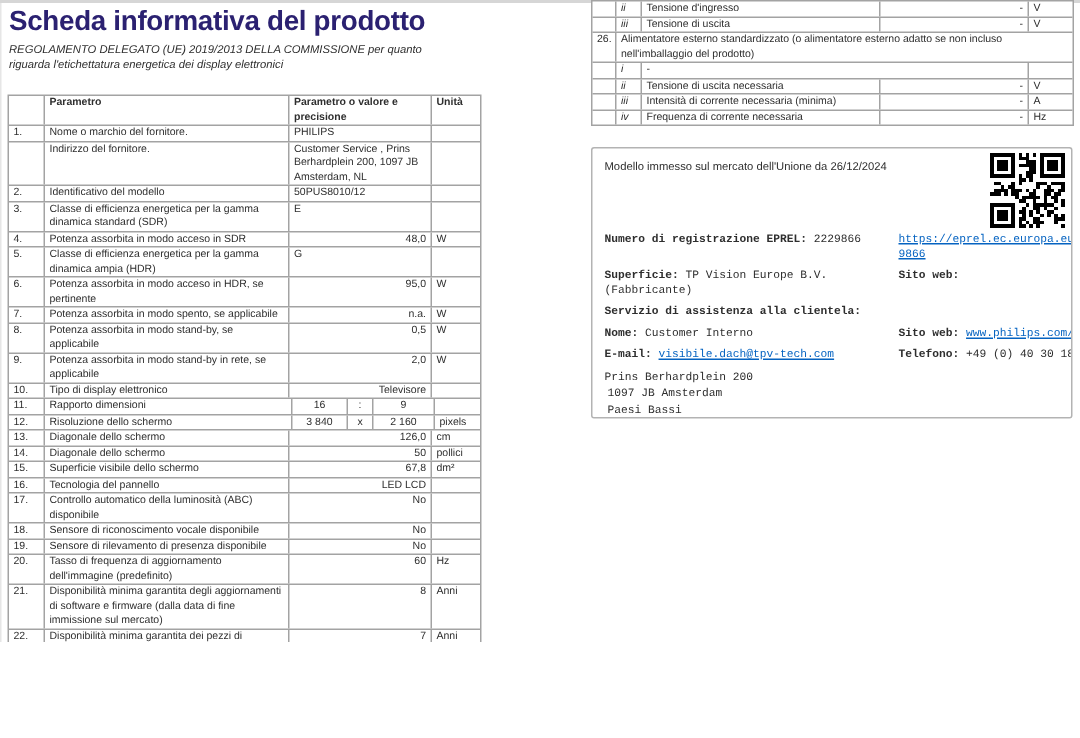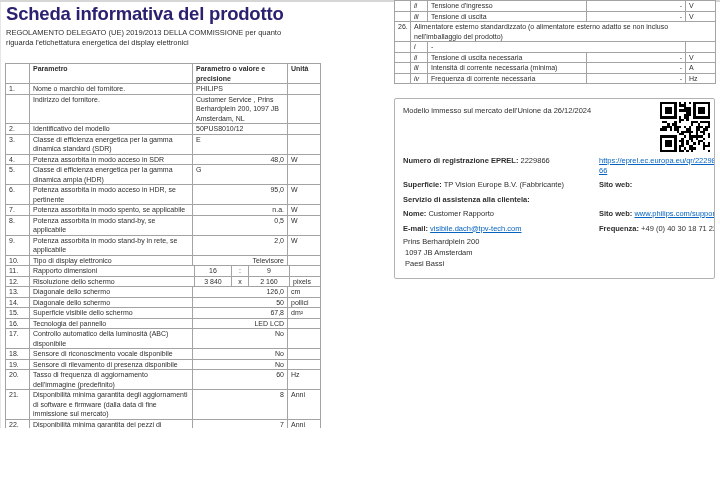--- a/index.html
+++ b/index.html
@@ -5,21 +5,21 @@
   :root{ --bc:#a3a3a3; --tx:#2e2e2e; }
   *{ box-sizing:border-box; margin:0; padding:0; }
   html,body{ background:#fff; }
   body{ width:720px; height:492px; font-family:"Liberation Sans","DejaVu Sans",sans-serif; color:var(--tx); }
   .page{ position:relative; width:720px; height:428px; overflow:hidden; background:#fff;
          box-shadow:inset 0 2px 0 #d6d6d6, inset 1px 0 0 #e6e6e6; }
 
   
   .left-col{ position:absolute; left:5px; top:3px; width:316px; }
   .title{ font-size:18.5px; font-weight:bold; color:#2b2171; letter-spacing:-0.2px; margin:0 0 3px 1px; }
-  .subtitle{ font-size:7.5px; line-height:9.5px; margin:0 0 16px 1px; max-width:302px; }
+  .subtitle{ font-size:7.5px; line-height:9.5px; margin:0 0 16px 1px; max-width:302px;font-style:italic; }
 
   
   .tbl{ border:1px solid var(--bc); font-size:7px; line-height:9.5px; background:#fff; }
   .row{ display:grid; border-top:1px solid var(--bc); }
   .tbl .row:first-child{ border-top:none; }
   .c{ border-left:1px solid var(--bc); padding:0 3px; min-width:0; }
   .row .c:first-child{ border-left:none; }
   .hdr .c{ font-weight:bold; }
   .r-normal{ grid-template-columns:23px 1fr 95px 33px; }
   .r-triple{ grid-template-columns:23px 165px 37px 17px 41px 33px; }
@@ -32,21 +32,21 @@
   .it{ font-style:italic; }
   .right-tbl{ position:absolute; left:394px; top:0; width:322px; }
 
   
   .info-box{ position:absolute; left:394px; top:98px; width:321px; height:181px;
              border:1px solid #b3b3b3; border-radius:2px; font-size:7.5px; line-height:9.5px; overflow:hidden; }
   .market{ position:absolute; left:8px; top:7px; }
   .qr{ position:absolute; top:3px; right:4px; width:50px; height:50px; }
   .qr svg{ width:50px; height:50px; display:block; }
   .box-grid{ position:absolute; left:8px; top:57px; right:4px; display:grid; grid-template-columns:196px 1fr; }
-  .box-grid p{ margin:0 0 5px; }
+  .box-grid p{ margin:0 0 5px;font-family:Liberation Mono, monospace; }
   .fw{ grid-column:1/-1; }
   .nw{ white-space:nowrap; }
   a{ color:#0563c1; text-decoration:underline; word-break:break-all; }
   .addr p{ margin:0 0 2.5px; line-height:8.5px; }
   .addr p + p{ padding-left:2px; }
   b{ font-weight:bold; }
 </style>
 </head>
 <body>
 
@@ -527,33 +527,33 @@
       <p>
         <b>Sito web:</b>
       </p>
 
       <p class="fw">
         <b>Servizio di assistenza alla clientela:</b>
       </p>
 
       <p>
         <b>Nome:</b>
-        <span>Customer Rapporto</span>
+        <span>Customer Interno</span>
       </p>
       <p class="nw">
         <b>Sito web:</b>
         <a href="#">www.philips.com/support</a>
       </p>
 
       <p>
         <b>E-mail:</b>
         <a href="#">visibile.dach@tpv-tech.com</a>
       </p>
       <p class="nw">
-        <b>Frequenza:</b>
+        <b>Telefono:</b>
         <span>+49 (0) 40 30 18 71 22</span>
       </p>
 
 
       <div class="fw addr">
         <p>Prins Berhardplein 200</p>
         <p>1097 JB Amsterdam</p>
         <p>Paesi Bassi</p>
       </div>
     </div>

